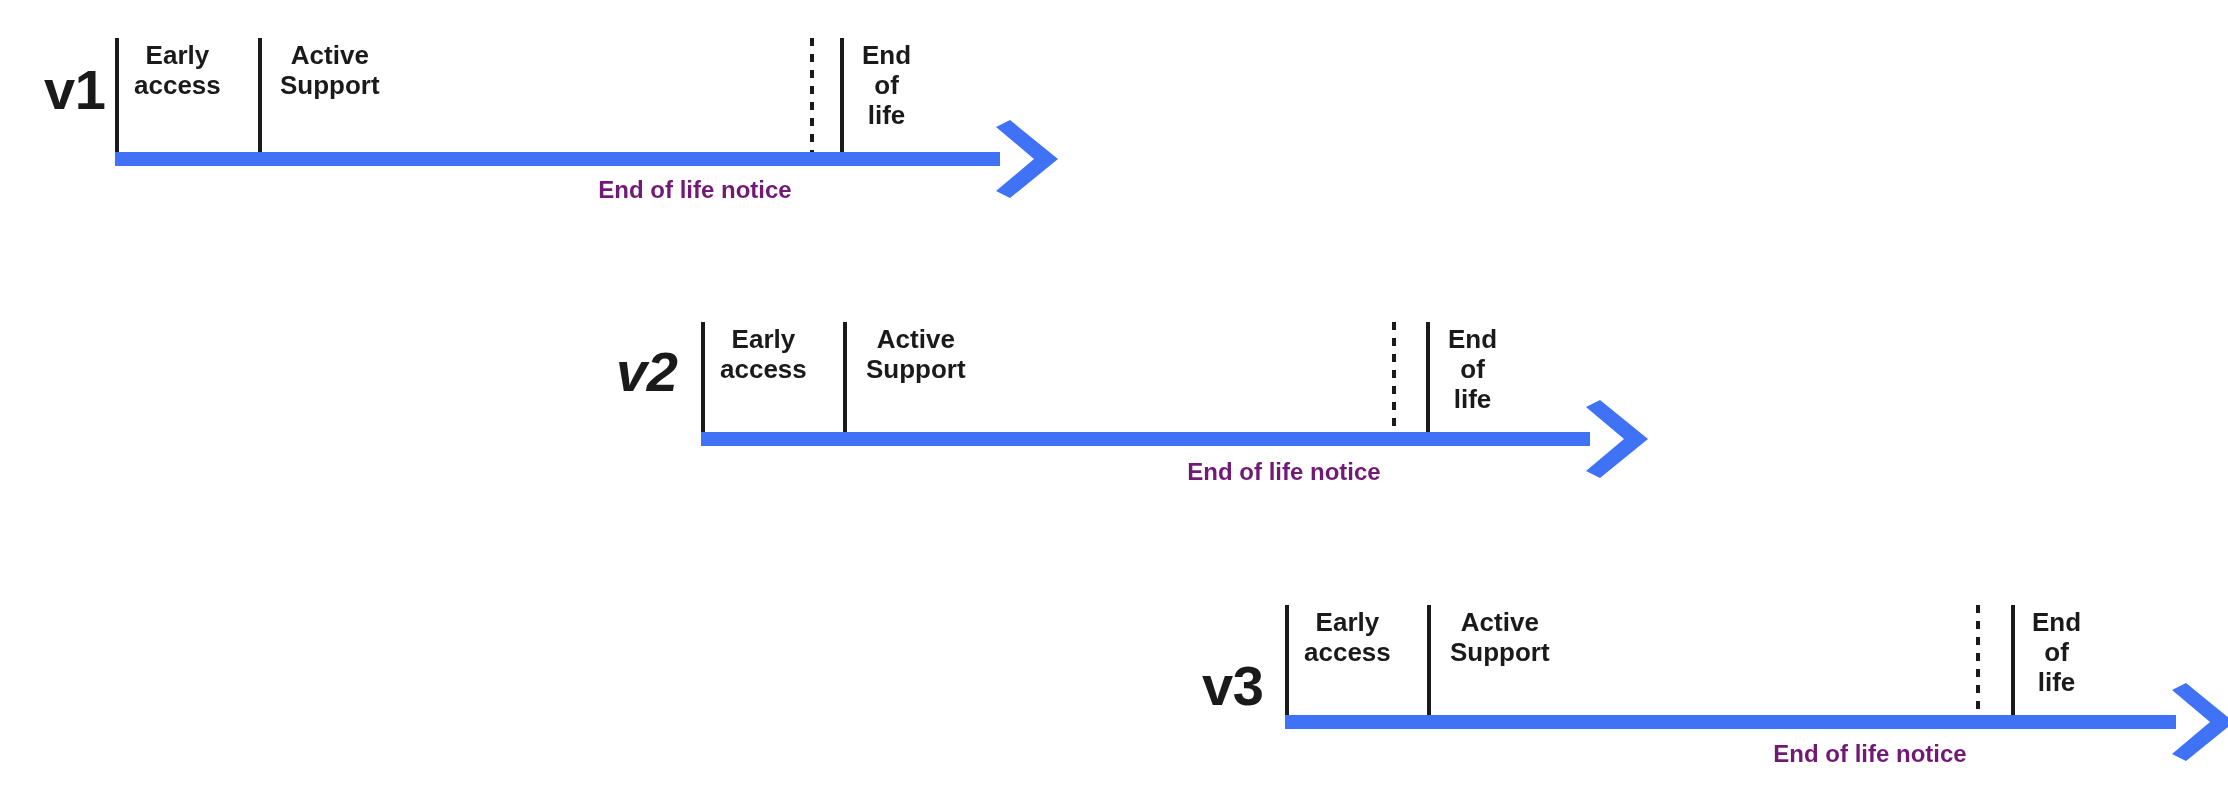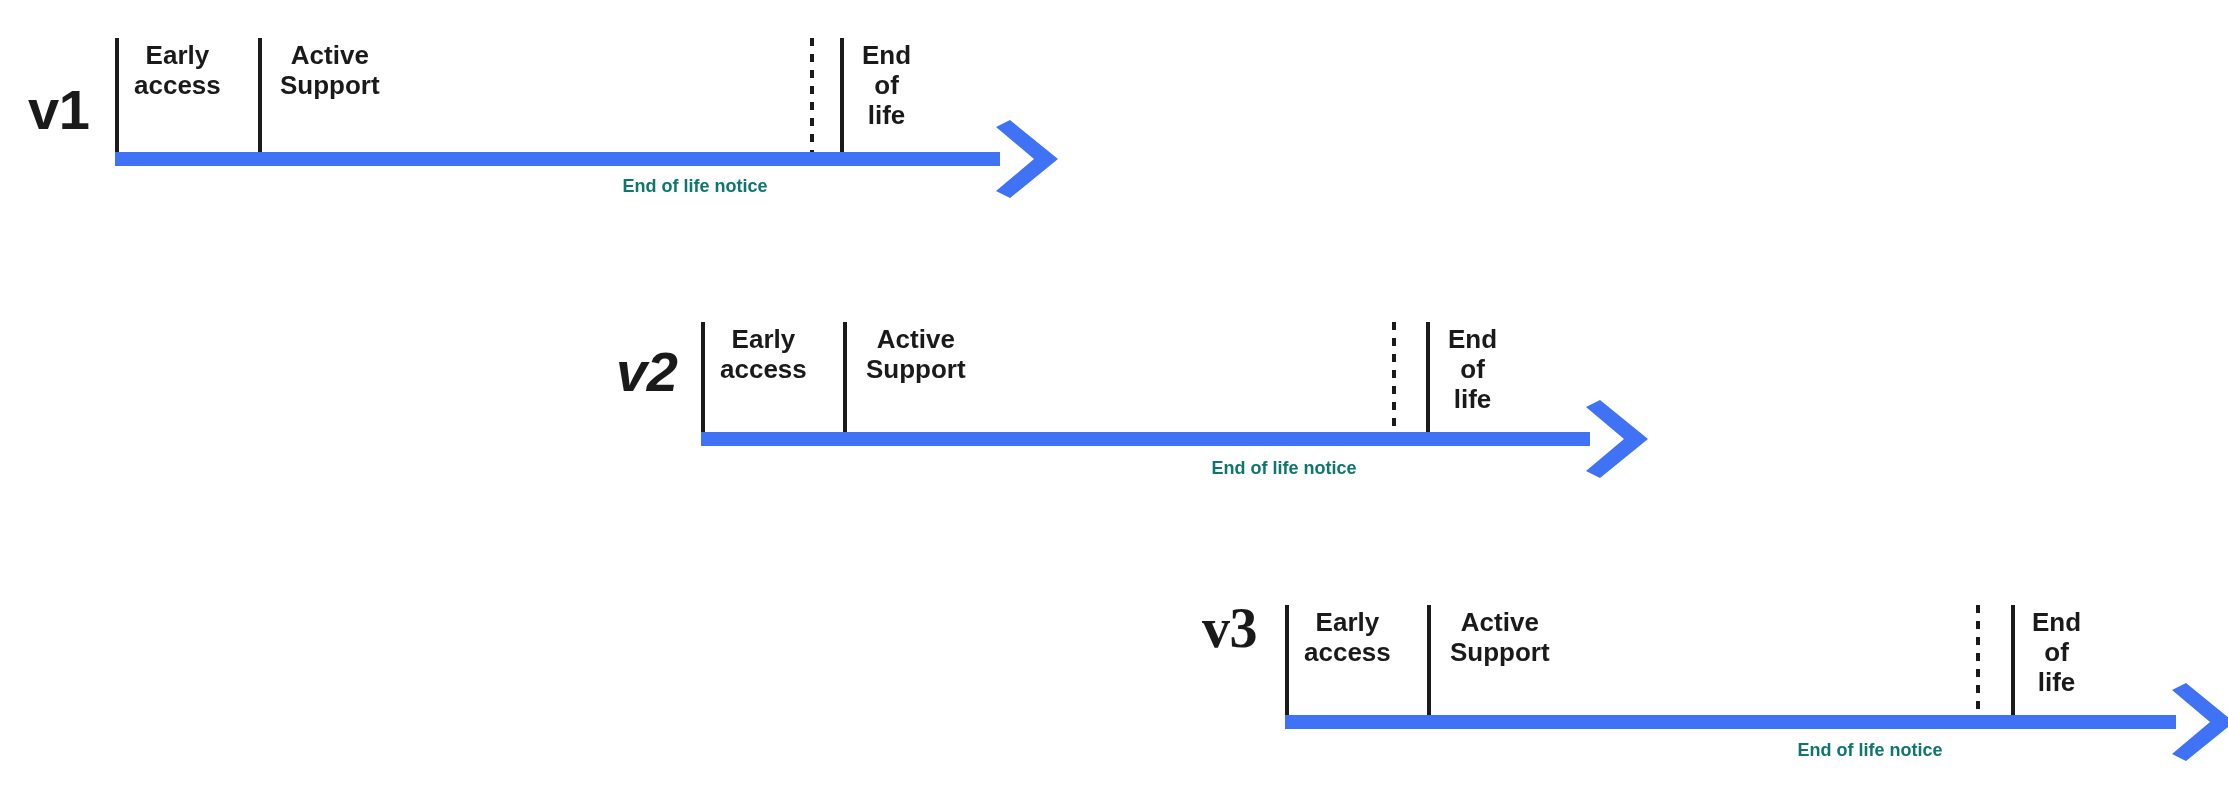--- a/index.html
+++ b/index.html
@@ -79,34 +79,34 @@
 
   
   .arrow-head {
     position: absolute;
     display: block;
   }
 
   
   .notice-label {
     position: absolute;
-    font-size: 18px;
+    font-size: 24px;
     font-weight: 700;
     line-height: 1.2;
-    color: #0f766e;
+    color: #701a75;
     white-space: nowrap;
     transform: translateX(-50%);
   }
 </style>
 </head>
 <body>
 
 <div id="diagram">
     <div class="timeline-row">
-      <div class="version-label" style="left: 28px; top: 62px; margin-top: 20px;">v1</div>
+      <div class="version-label" style="left: 44px; top: 62px;">v1</div>
       <div class="tick" style="left: 115px; top: 38px; height: 114px;"></div>
       <div class="tick" style="left: 258px; top: 38px; height: 114px;"></div>
       <div class="tick" style="left: 840px; top: 38px; height: 114px;"></div>
       <div class="tick-dashed" style="left: 810px; top: 38px; height: 114px;"></div>
       <div class="phase-label" style="left: 134px; top: 40px;">Early
 access</div>
       <div class="phase-label" style="left: 280px; top: 40px;">Active Support</div>
       <div class="phase-label" style="left: 862px; top: 40px;">End of life</div>
       <div class="bar" style="left: 115px; top: 152px; width: 885px; background: rgb(64, 114, 245);"></div>
       <svg class="arrow-head" width="62" height="78" viewBox="0 0 62 78" style="left: 996px; top: 120px;">
@@ -124,21 +124,21 @@
 access</div>
       <div class="phase-label" style="left: 866px; top: 324px;">Active Support</div>
       <div class="phase-label" style="left: 1448px; top: 324px;">End of life</div>
       <div class="bar" style="left: 701px; top: 432px; width: 889px; background: rgb(64, 114, 245);"></div>
       <svg class="arrow-head" width="62" height="78" viewBox="0 0 62 78" style="left: 1586px; top: 400px;">
         <polygon points="0,7 14,0 62,39 14,78 0,71 38,39" fill="#4072f5"></polygon>
       </svg>
       <div class="notice-label" style="left: 1284px; top: 458px;">End of life notice</div>
     </div>
     <div class="timeline-row">
-      <div class="version-label" style="left: 1202px; top: 600px; font-family: Liberation Serif, serif;">v3</div>
+      <div class="version-label" style="left: 1202px; top: 658px;">v3</div>
       <div class="tick" style="left: 1285px; top: 605px; height: 110px;"></div>
       <div class="tick" style="left: 1427px; top: 605px; height: 110px;"></div>
       <div class="tick" style="left: 2011px; top: 605px; height: 110px;"></div>
       <div class="tick-dashed" style="left: 1976px; top: 605px; height: 110px;"></div>
       <div class="phase-label" style="left: 1304px; top: 607px;">Early
 access</div>
       <div class="phase-label" style="left: 1450px; top: 607px;">Active Support</div>
       <div class="phase-label" style="left: 2032px; top: 607px;">End of life</div>
       <div class="bar" style="left: 1285px; top: 715px; width: 891px; background: rgb(64, 114, 245);"></div>
       <svg class="arrow-head" width="62" height="78" viewBox="0 0 62 78" style="left: 2172px; top: 683px;">

